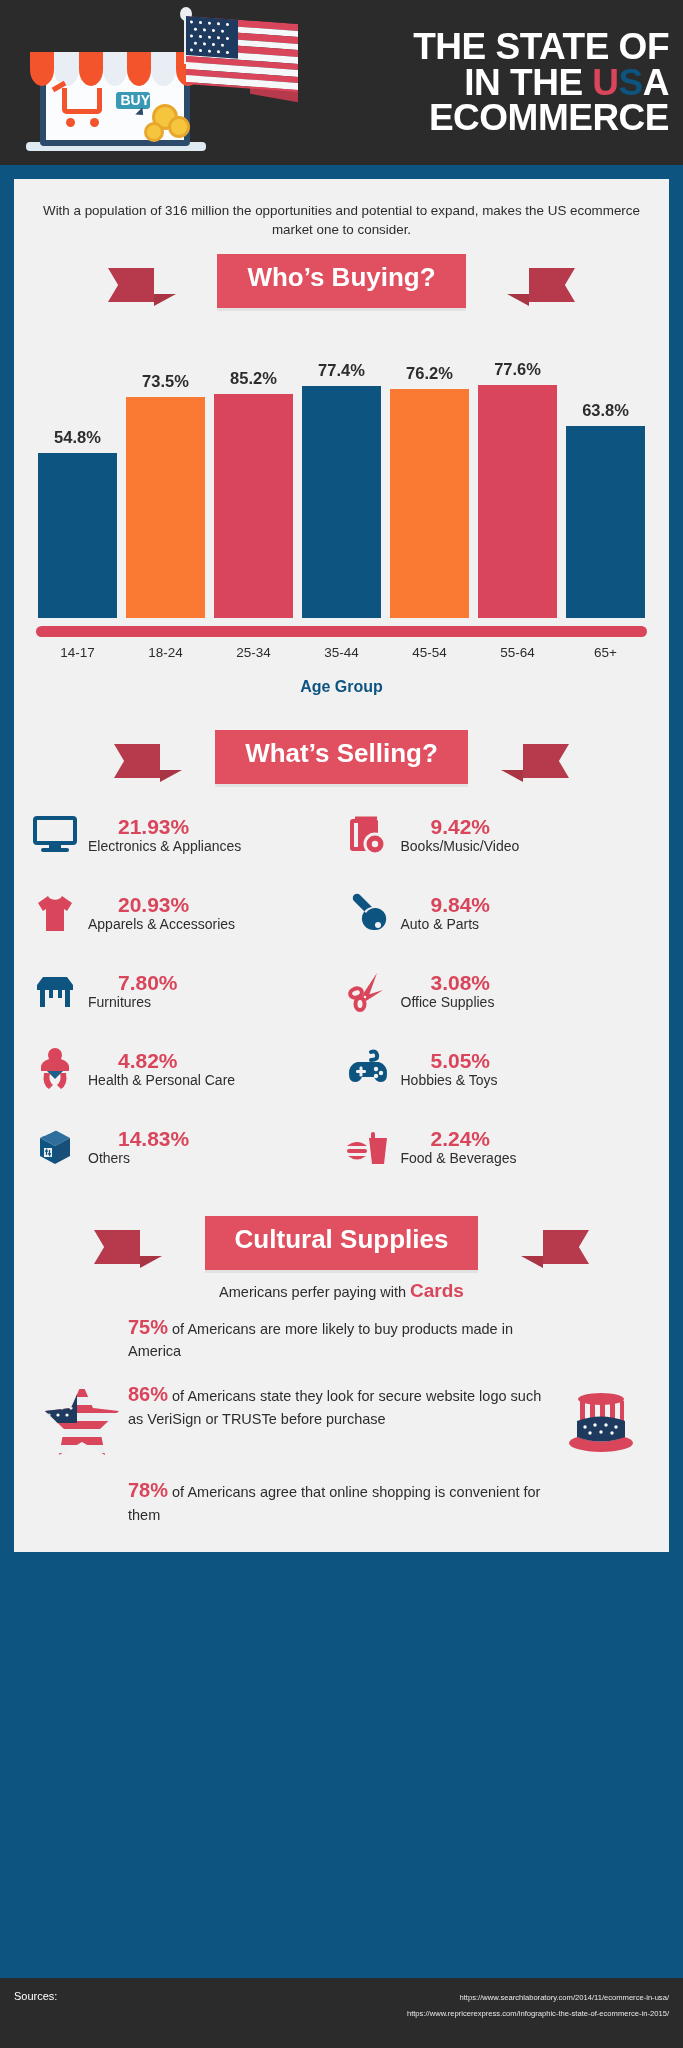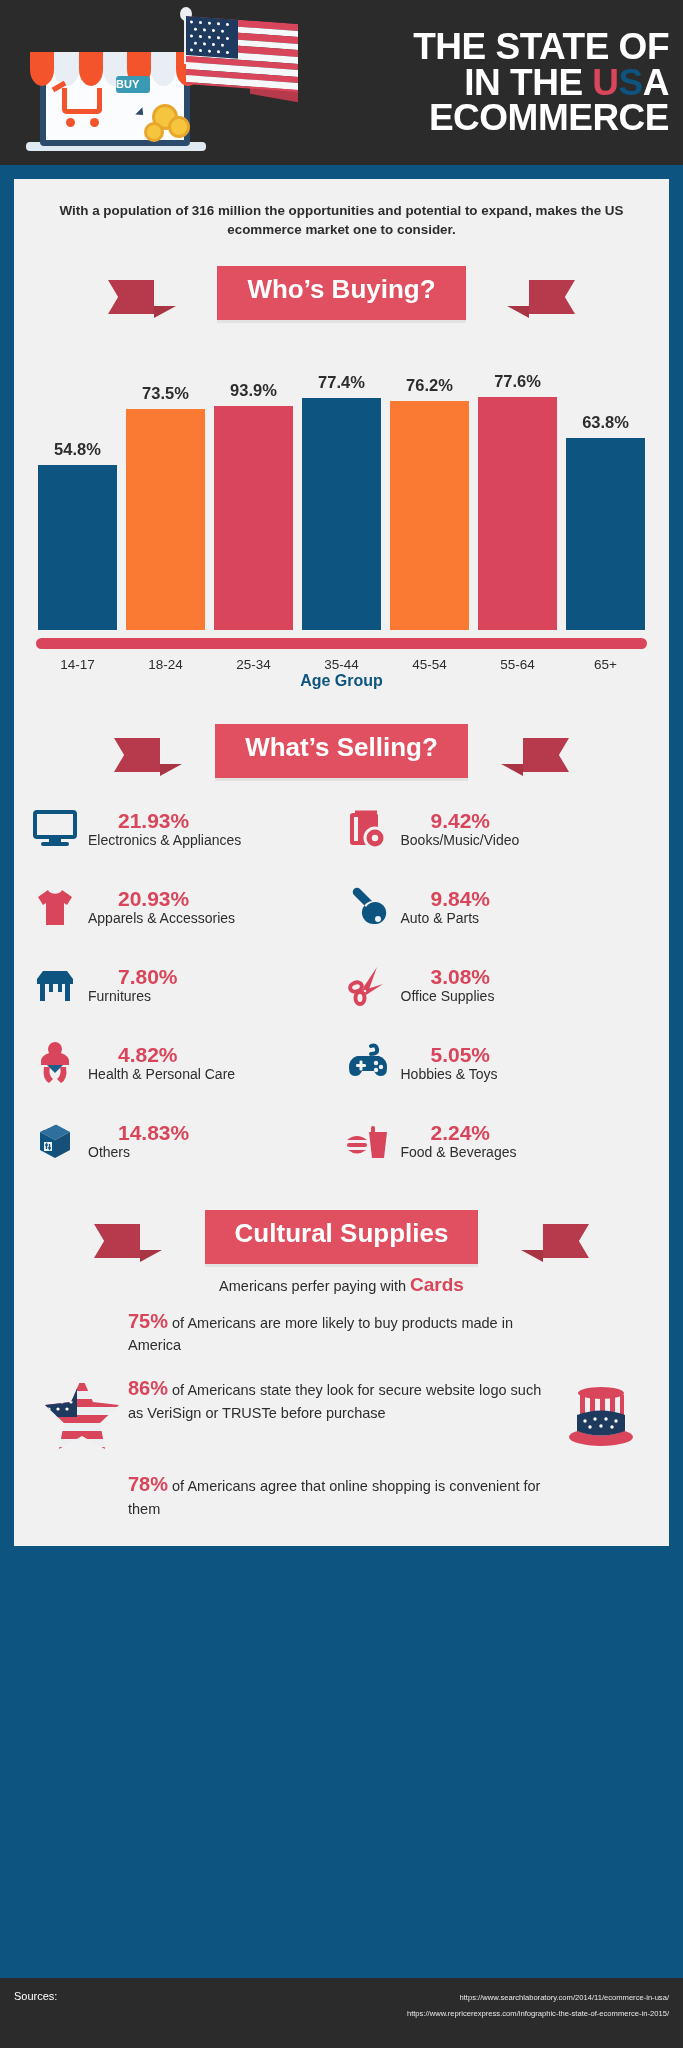--- a/index.html
+++ b/index.html
@@ -78,24 +78,24 @@
     width: 14px; height: 5px; background: #f4542b;
     transform: rotate(-30deg);
   }
   .cart-w1, .cart-w2 {
     position: absolute; top: 118px; width: 9px; height: 9px;
     border-radius: 50%; background: #f4542b;
   }
   .cart-w1 { left: 66px; }
   .cart-w2 { left: 90px; }
   .buy-btn {
-    position: absolute; left: 116px; top: 76px;
+    position: absolute; left: 116px; top: 92px;
     width: 34px; height: 17px; background: #3a9ab5; border-radius: 3px;
-    color: #fff; font-size: 11px; font-weight: bold;
-    text-align: left; line-height: 17px;
+    color: #fff; font-size: 14px; font-weight: bold;
+    text-align: right; line-height: 17px;
   }
   .cursor {
     position: absolute; left: 138px; top: 108px;
     width: 0; height: 0;
     border-left: 6px solid #2c4a6b;
     border-bottom: 5px solid transparent;
     border-top: 5px solid transparent;
     transform: rotate(45deg);
   }
   .coin {
@@ -143,30 +143,29 @@
   .card {
     background: #f1f1f1;
     padding: 16px 0 14px 0;
   }
   .intro {
     font-size: 13.4px;
     color: #2d2d2d;
     text-align: center;
     line-height: 1.45;
     padding: 6px 26px 0 26px;
-    font-weight: bold;
   }
 
   
   .ribbon-wrap {
     position: relative;
     width: 100%;
     display: flex;
     justify-content: center;
-    margin: 26px 0 10px 0;
+    margin: 14px 0 10px 0;
     height: 54px;
   }
   .ribbon {
     position: relative;
     background: #e05060;
     color: #ffffff;
     font-size: 26px;
     font-weight: bold;
     padding: 9px 30px;
     z-index: 3;
@@ -234,20 +233,21 @@
     width: 13%;
     text-align: center;
     font-size: 13.5px;
     color: #2d2d2d;
   }
   .axis-title {
     text-align: center;
     color: #0d5480;
     font-size: 16px;
     font-weight: bold;
+    margin-top: 18px;
   }
 
   
   .cat-grid {
     display: grid;
     grid-template-columns: 1fr 1fr;
     gap: 16px 6px;
     padding: 10px 18px 4px 18px;
   }
   .cat-item {
@@ -419,21 +419,21 @@
         <div class="bars">
           <div class="bar-col">
             <div class="bar-val">54.8%</div>
             <div class="bar" style="height:54.8%;background:#0d5480"></div>
           </div>
           <div class="bar-col">
             <div class="bar-val">73.5%</div>
             <div class="bar" style="height:73.5%;background:#fb7a33"></div>
           </div>
           <div class="bar-col">
-            <div class="bar-val">93.9%</div>
+            <div class="bar-val">85.2%</div>
             <div class="bar" style="height:74.5%;background:#d9455a"></div>
           </div>
           <div class="bar-col">
             <div class="bar-val">77.4%</div>
             <div class="bar" style="height:77.4%;background:#0d5480"></div>
           </div>
           <div class="bar-col">
             <div class="bar-val">76.2%</div>
             <div class="bar" style="height:76.2%;background:#fb7a33"></div>
           </div>

